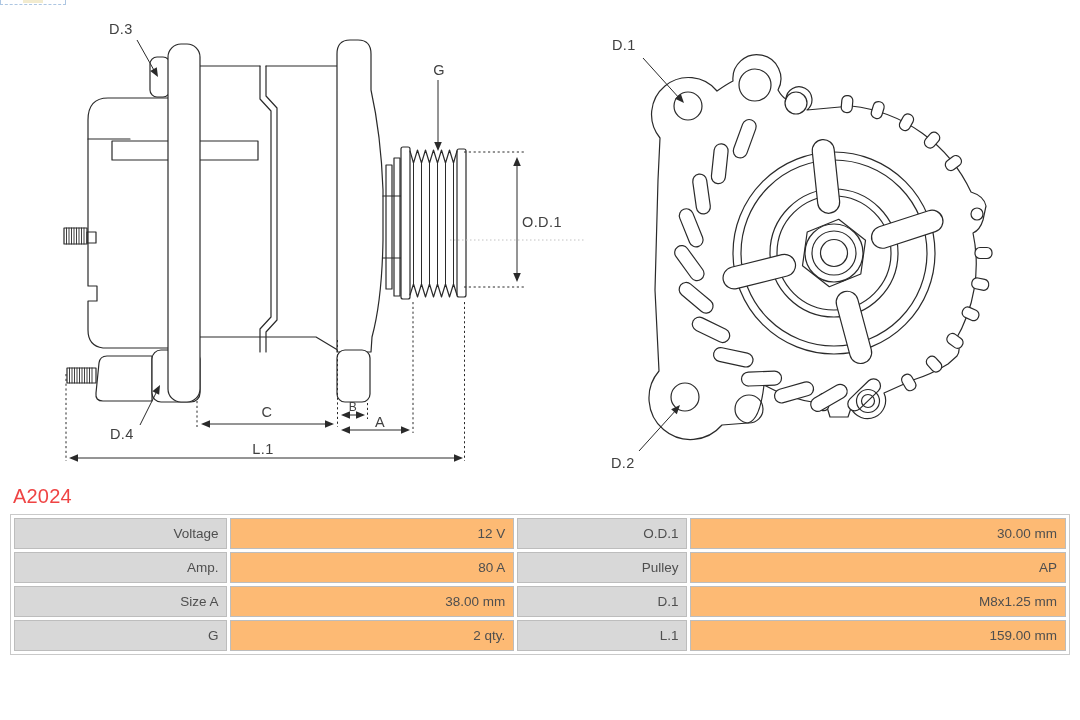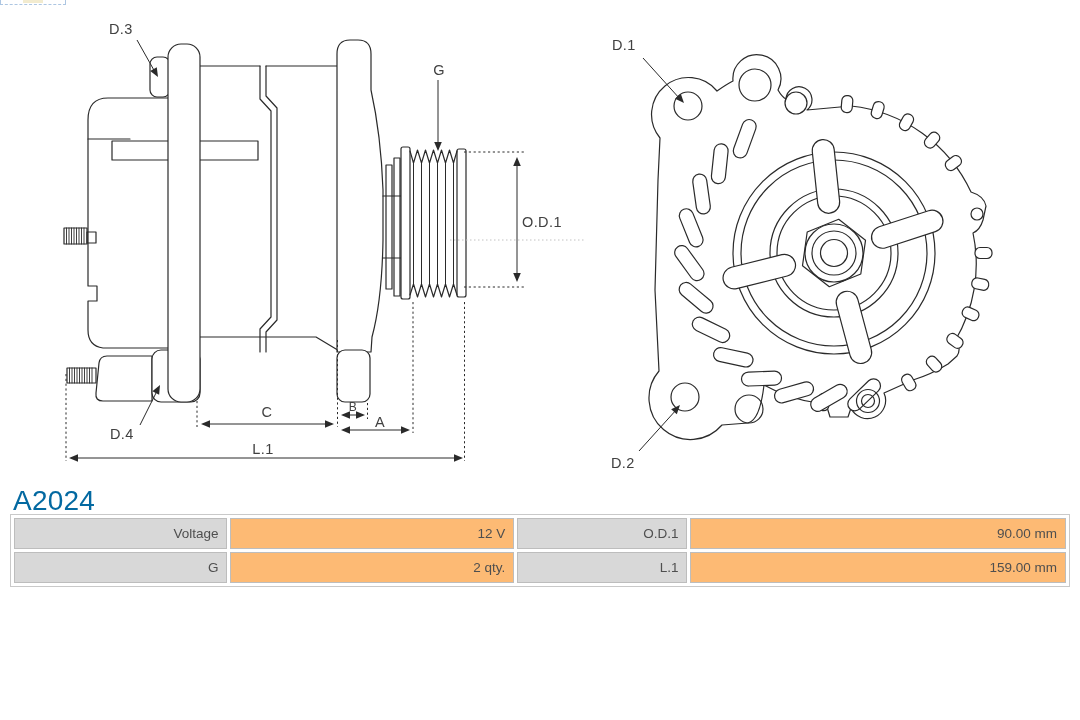--- a/index.html
+++ b/index.html
@@ -15,21 +15,21 @@
     position:absolute;left:22px;top:0;width:20px;height:3px;background:#f2ebcf;display:block;
   }
   svg.drawing{position:absolute;left:0;top:0;}
   svg text{
     font-family:"Liberation Sans", sans-serif;
     font-size:14.5px;fill:#414141;letter-spacing:0.4px;
   }
   svg text.small{font-size:12px;}
   .pn{
     position:absolute;left:13px;top:485px;
-    font-size:28px;color:#0369a1;letter-spacing:0.2px;
+    font-size:20px;color:#ef4444;letter-spacing:0.2px;
   }
   table.specs{
     position:absolute;left:10px;top:514px;width:1060px;
     border-collapse:separate;border-spacing:3px;table-layout:fixed;
     background:#ffffff;border:1px solid #c9c9c9;
   }
   table.specs td{
     height:29px;padding:0 8px;font-size:13.5px;color:#4f4f4f;
     border:1px solid #bdbdbd;text-align:right;white-space:nowrap;overflow:hidden;
   }
@@ -226,21 +226,33 @@
     <col style="width:212px">
       <col style="width:282px">
       <col style="width:169px">
       <col style="width:373px">
   </colgroup>
   <tbody>
     <tr>
       <td class="lab">Voltage</td>
       <td class="val">12 V</td>
       <td class="lab">O.D.1</td>
-      <td class="val">90.00 mm</td>
+      <td class="val">30.00 mm</td>
+    </tr>
+    <tr>
+      <td class="lab">Amp.</td>
+      <td class="val">80 A</td>
+      <td class="lab">Pulley</td>
+      <td class="val">AP</td>
+    </tr>
+    <tr>
+      <td class="lab">Size A</td>
+      <td class="val">38.00 mm</td>
+      <td class="lab">D.1</td>
+      <td class="val">M8x1.25 mm</td>
     </tr>
     <tr>
       <td class="lab">G</td>
       <td class="val">2 qty.</td>
       <td class="lab">L.1</td>
       <td class="val">159.00 mm</td>
     </tr>
   </tbody>
 </table>
 

